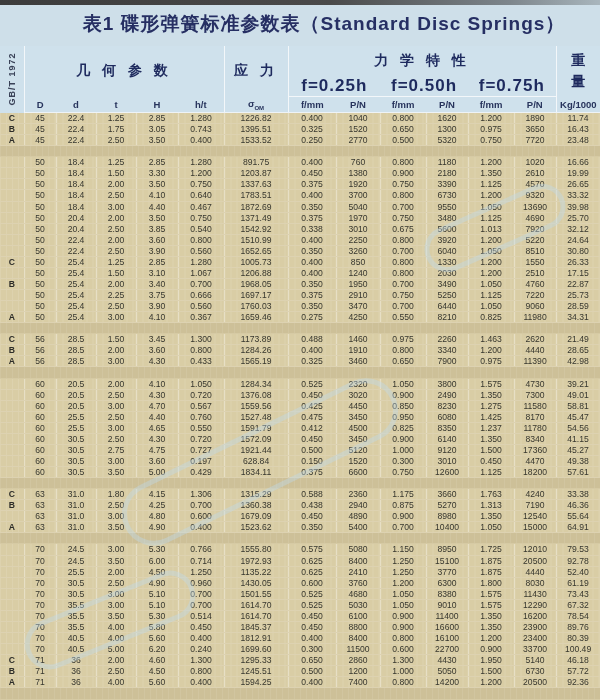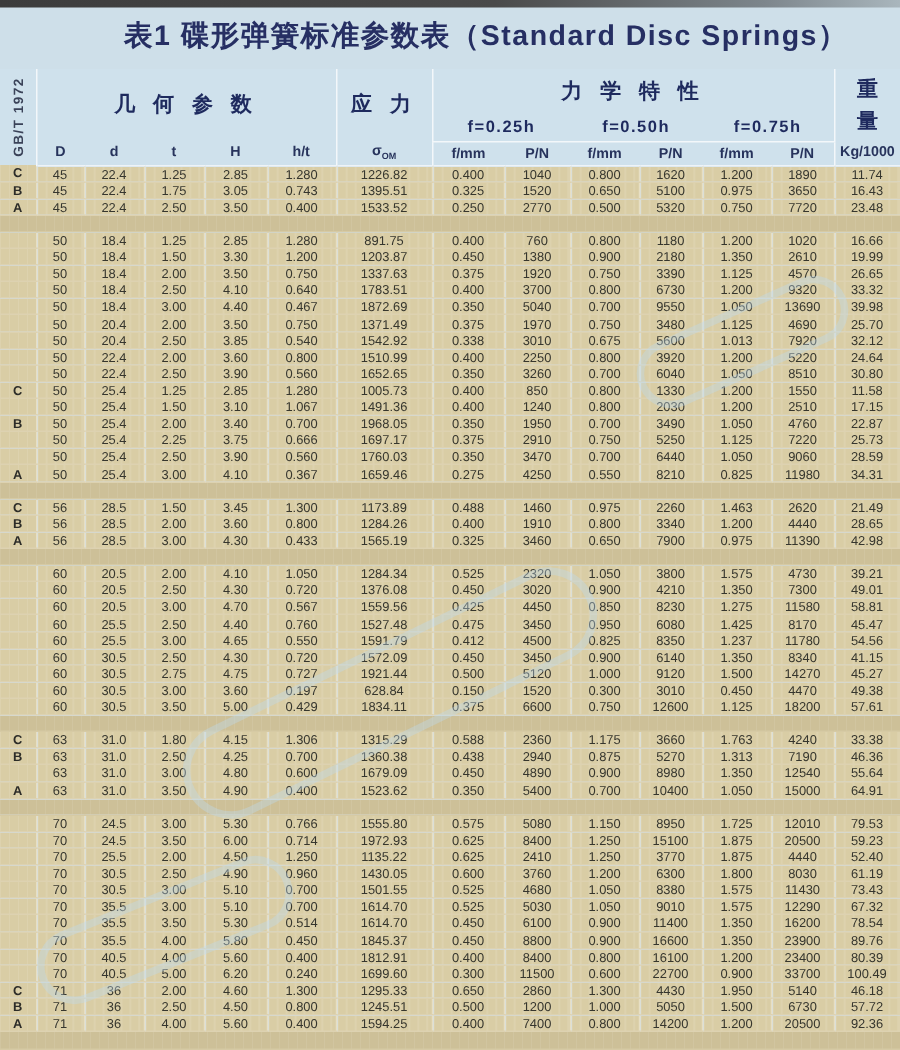--- a/index.html
+++ b/index.html
@@ -6,21 +6,21 @@
   body { font-family:"Liberation Sans", sans-serif; }
   .page { position:relative; width:600px; height:700px; background:#cedfe9; overflow:hidden; }
   .top-strip { position:absolute; top:0; left:0; width:100%; height:5px;
     background:linear-gradient(90deg,#3c3c3c 0%,#4a4a4a 55%,#7d868c 85%,#a9b6bd 100%); }
   .title { position:absolute; top:11px; left:0; width:100%; text-align:center;
     font-size:19px; font-weight:bold; color:#262f63; letter-spacing:1px;margin-left:24px; }
   .tbl-wrap { position:absolute; top:46px; left:0; width:600px; height:654px; }
   table { width:600px; height:654px; border-collapse:collapse; table-layout:fixed; }
   thead th { background:#cfe1ec; color:#1e2a5e; font-weight:bold; vertical-align:middle; text-align:center; }
   th.band { font-size:14px; letter-spacing:4px; }
-  th.defl { font-size:11px; letter-spacing:1px; border-bottom:1px solid #f3f7fa; }
+  th.defl { font-size:17px; letter-spacing:1px; border-bottom:1px solid #f3f7fa; }
   th.unit { font-size:9.5px; font-weight:bold; color:#27335c; letter-spacing:0; border-bottom:1px solid #eef3f7; }
   th.sep-l { border-left:1px solid #f3f7fa; }
   th.gbt { position:relative; border-right:1px solid #f3f7fa; }
   th.gbt span { position:absolute; top:50%; left:50%; transform:translate(-50%,-50%) rotate(-90deg);
     white-space:nowrap; font-size:9px; font-weight:bold; color:#3a4258; letter-spacing:1px; }
   th .stack { line-height:1.5; font-size:14px; letter-spacing:0; }
   sub { font-size:6px; }
   tbody td { background:#d9cda5; color:#36362e; font-size:8.6px; text-align:center;
     border-right:1px solid #e7dfc5; border-bottom:1px solid #ddd2b1; height:11px;
     background-image:repeating-linear-gradient(90deg, rgba(255,255,255,0.10) 0 1px, rgba(0,0,0,0) 1px 6px);
@@ -118,21 +118,21 @@
             <td class="grade">B</td>
             <td>45</td>
             <td>22.4</td>
             <td>1.75</td>
             <td>3.05</td>
             <td>0.743</td>
             <td>1395.51</td>
             <td>0.325</td>
             <td>1520</td>
             <td>0.650</td>
-            <td>5100</td>
+            <td>1300</td>
             <td>0.975</td>
             <td>3650</td>
             <td>16.43</td>
           </tr>
           <tr>
             <td class="grade">A</td>
             <td>45</td>
             <td>22.4</td>
             <td>2.50</td>
             <td>3.50</td>
@@ -300,30 +300,30 @@
             <td>1.25</td>
             <td>2.85</td>
             <td>1.280</td>
             <td>1005.73</td>
             <td>0.400</td>
             <td>850</td>
             <td>0.800</td>
             <td>1330</td>
             <td>1.200</td>
             <td>1550</td>
-            <td>11.58</td>
+            <td>26.33</td>
           </tr>
           <tr>
             <td class="grade"></td>
             <td>50</td>
             <td>25.4</td>
             <td>1.50</td>
             <td>3.10</td>
             <td>1.067</td>
-            <td>1491.36</td>
+            <td>1206.88</td>
             <td>0.400</td>
             <td>1240</td>
             <td>0.800</td>
             <td>2030</td>
             <td>1.200</td>
             <td>2510</td>
             <td>17.15</td>
           </tr>
           <tr>
             <td class="grade">B</td>
@@ -463,21 +463,21 @@
             <td class="grade"></td>
             <td>60</td>
             <td>20.5</td>
             <td>2.50</td>
             <td>4.30</td>
             <td>0.720</td>
             <td>1376.08</td>
             <td>0.450</td>
             <td>3020</td>
             <td>0.900</td>
-            <td>4210</td>
+            <td>2490</td>
             <td>1.350</td>
             <td>7300</td>
             <td>49.01</td>
           </tr>
           <tr>
             <td class="grade"></td>
             <td>60</td>
             <td>20.5</td>
             <td>3.00</td>
             <td>4.70</td>
@@ -545,21 +545,21 @@
             <td>30.5</td>
             <td>2.75</td>
             <td>4.75</td>
             <td>0.727</td>
             <td>1921.44</td>
             <td>0.500</td>
             <td>5120</td>
             <td>1.000</td>
             <td>9120</td>
             <td>1.500</td>
-            <td>14270</td>
+            <td>17360</td>
             <td>45.27</td>
           </tr>
           <tr>
             <td class="grade"></td>
             <td>60</td>
             <td>30.5</td>
             <td>3.00</td>
             <td>3.60</td>
             <td>0.197</td>
             <td>628.84</td>
@@ -680,21 +680,21 @@
             <td>3.50</td>
             <td>6.00</td>
             <td>0.714</td>
             <td>1972.93</td>
             <td>0.625</td>
             <td>8400</td>
             <td>1.250</td>
             <td>15100</td>
             <td>1.875</td>
             <td>20500</td>
-            <td>59.23</td>
+            <td>92.78</td>
           </tr>
           <tr>
             <td class="grade"></td>
             <td>70</td>
             <td>25.5</td>
             <td>2.00</td>
             <td>4.50</td>
             <td>1.250</td>
             <td>1135.22</td>
             <td>0.625</td>

